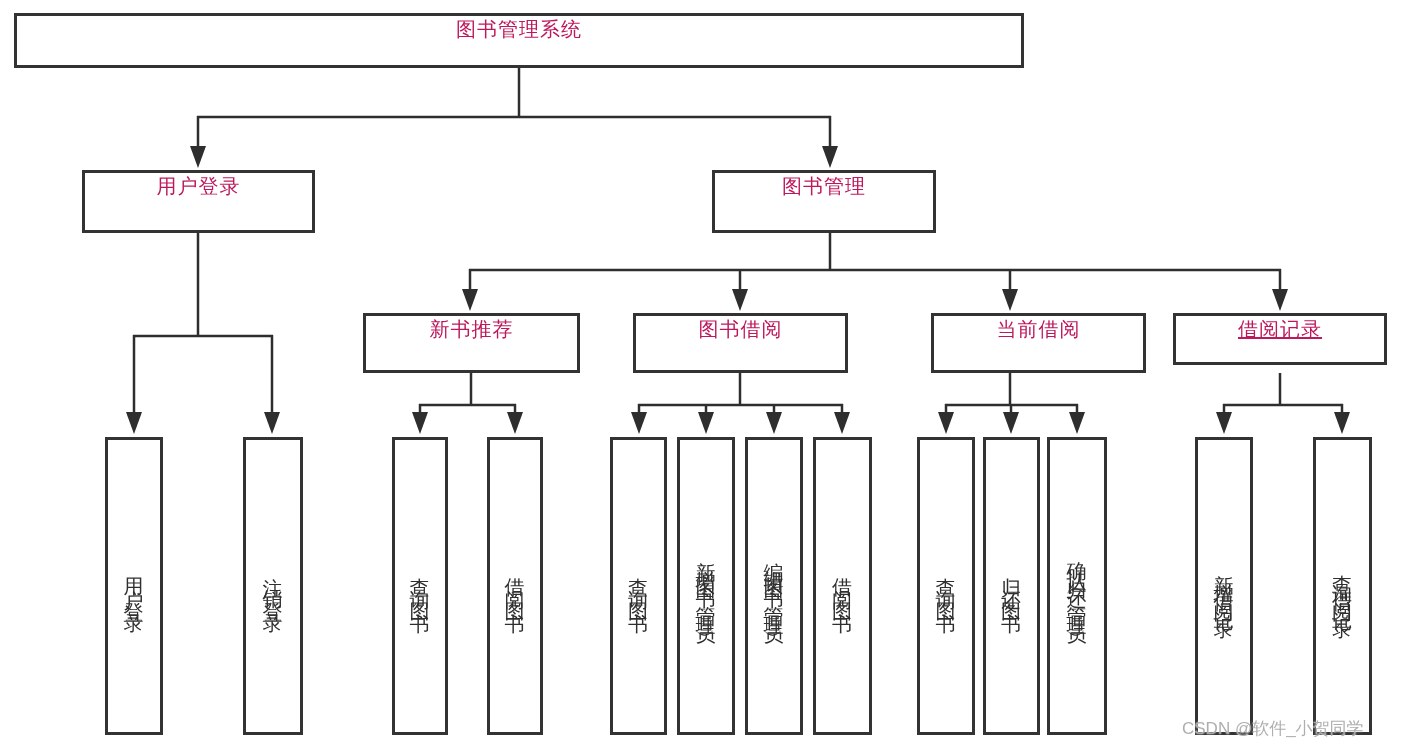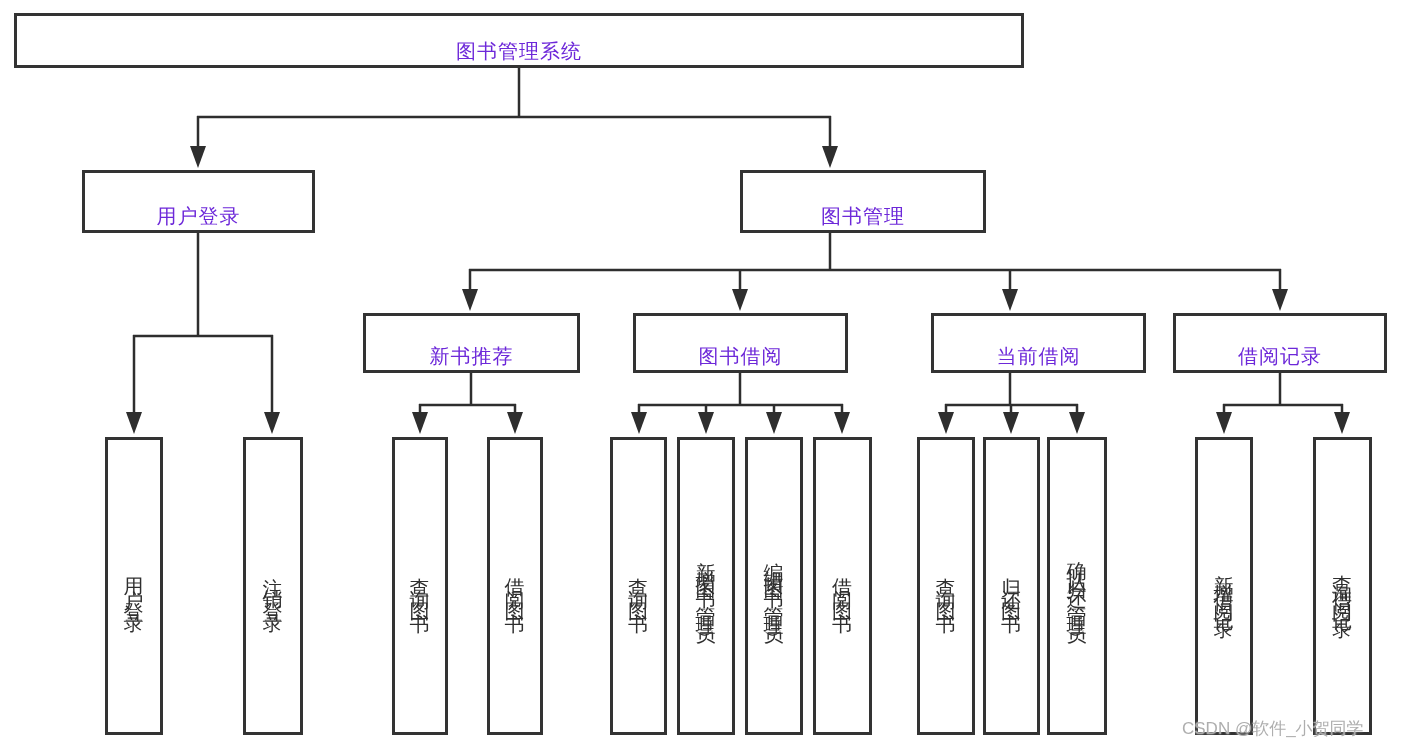--- a/index.html
+++ b/index.html
@@ -21,23 +21,23 @@
     top: 0;
     width: 1405px;
     height: 747px;
   }
   .node {
     position: absolute;
     box-sizing: border-box;
     border: 3px solid #333333;
     background: #ffffff;
     display: flex;
-    align-items: flex-end;
+    align-items: flex-start;
     justify-content: center;
-    color: #6d28d9;
+    color: #be185d;
     font-size: 20px;
     letter-spacing: 1px;
     white-space: nowrap;
   }
   .leaf {
     position: absolute;
     box-sizing: border-box;
     border: 3px solid #333333;
     background: #ffffff;
     display: flex;
@@ -137,34 +137,34 @@
     </g>
   </svg>
 
   <div class="node" style="left:14px; top:13px; width:1010px; height:55px;">
     <span>图书管理系统</span>
   </div>
 
   <div class="node" style="left:82px; top:170px; width:233px; height:63px;">
     <span>用户登录</span>
   </div>
-  <div class="node" style="left:740px; top:170px; width:246px; height:63px;">
+  <div class="node" style="left:712px; top:170px; width:224px; height:63px;">
     <span>图书管理</span>
   </div>
 
   <div class="node" style="left:633px; top:313px; width:215px; height:60px;">
     <span>图书借阅</span>
   </div>
   <div class="node" style="left:363px; top:313px; width:217px; height:60px;">
     <span>新书推荐</span>
   </div>
   <div class="node" style="left:903px; top:313px; width:215px; height:60px;margin-left:28px;">
     <span>当前借阅</span>
   </div>
-  <div class="node" style="left:1173px; top:313px; width:214px; height:60px;">
+  <div class="node" style="left:1173px; top:313px; width:214px; height:52px;text-decoration:underline;">
     <span>借阅记录</span>
   </div>
 
   <div class="leaf" style="left:105px; width:58px;">
     <span class="vtext">用户登录</span>
   </div>
   <div class="leaf" style="left:243px; width:60px;">
     <span class="vtext">注销登录</span>
   </div>
 

